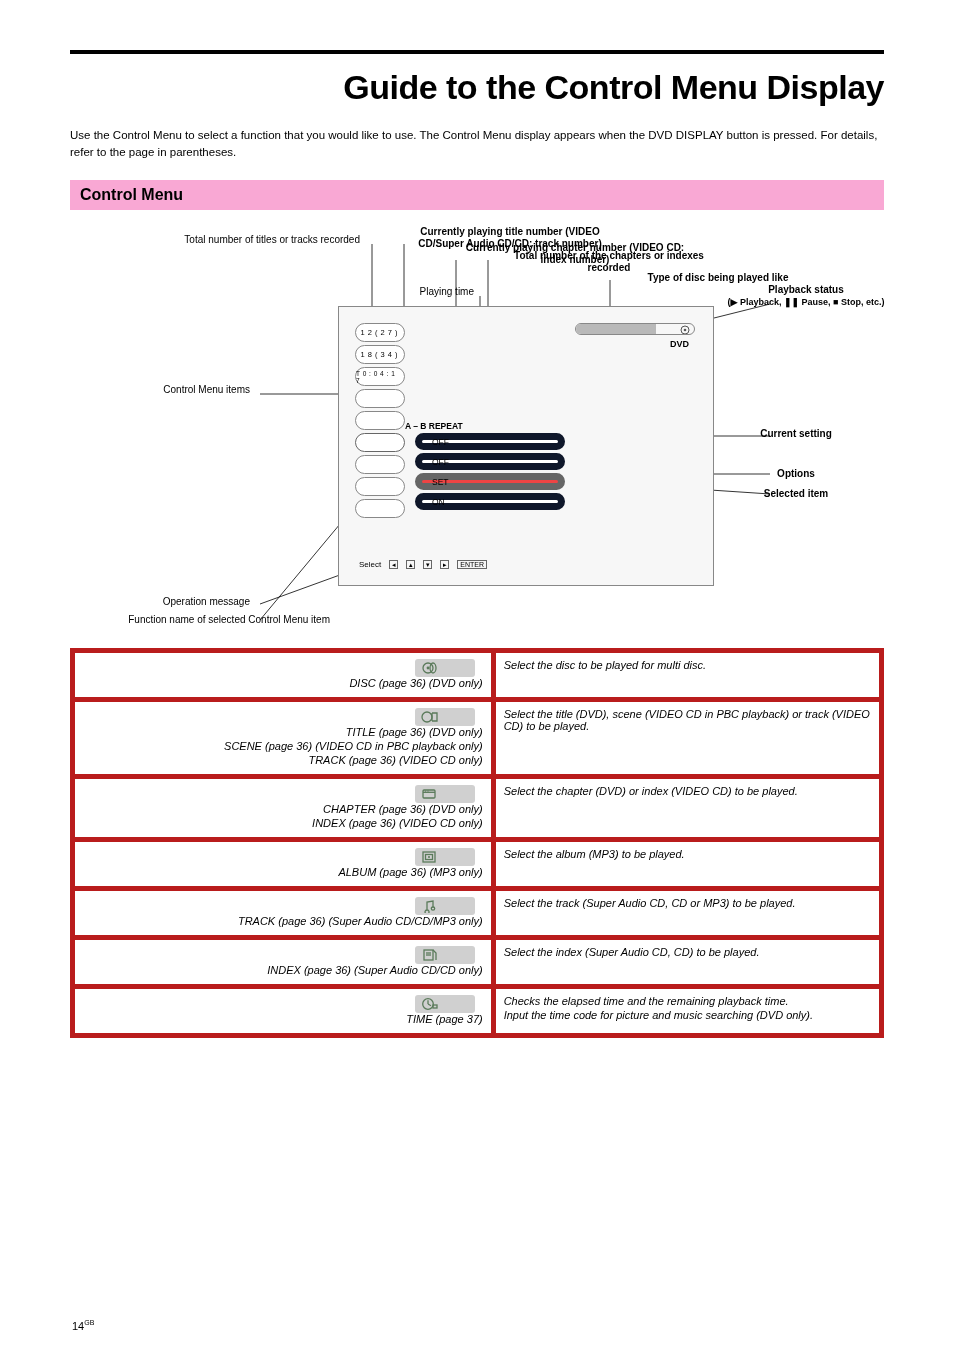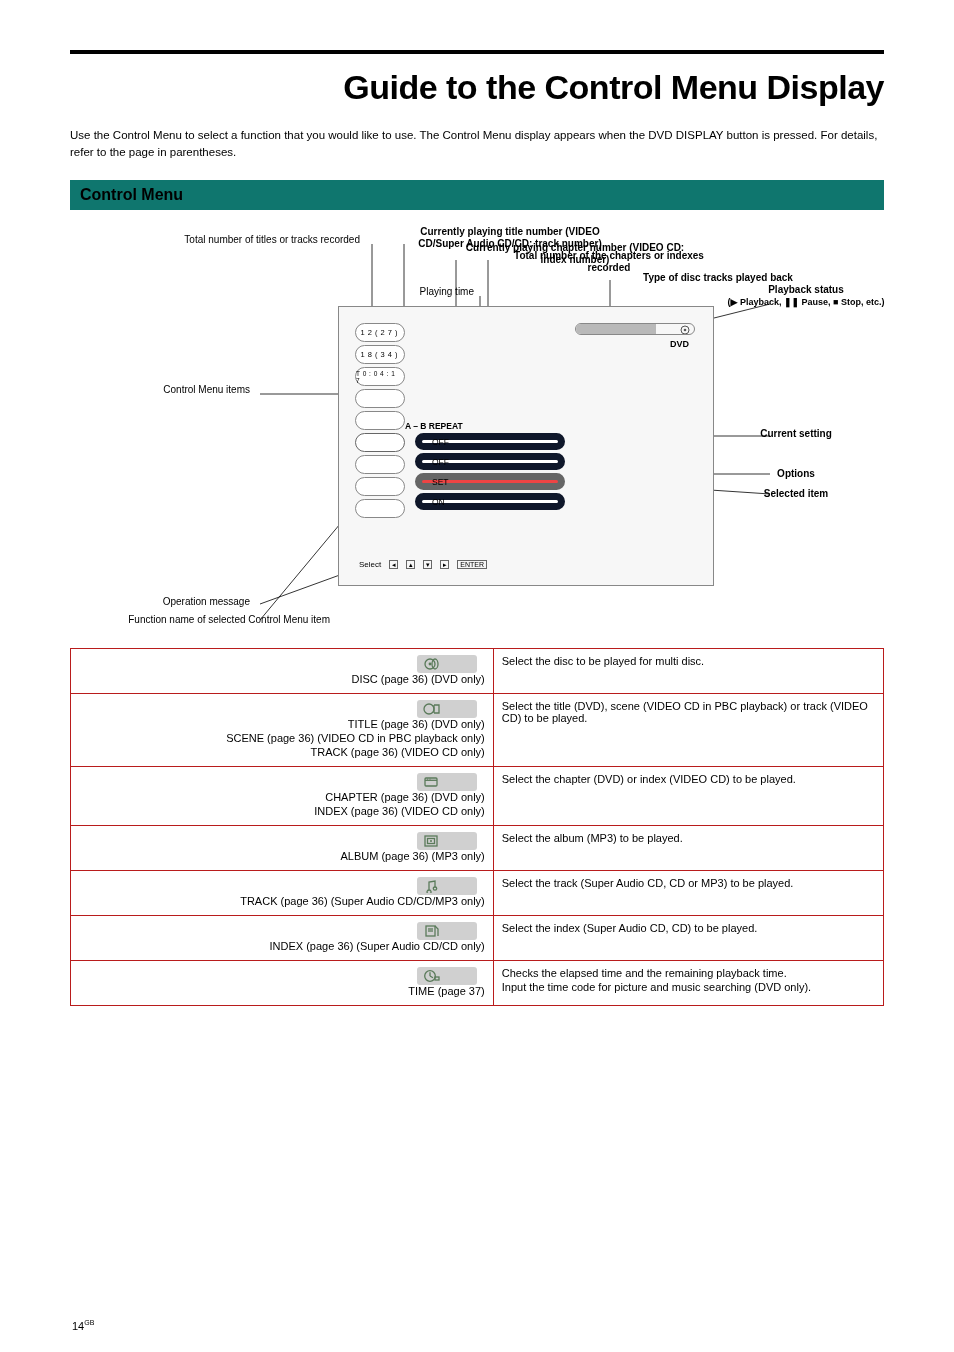--- a/index.html
+++ b/index.html
@@ -1,21 +1,21 @@
 <!DOCTYPE html>
 <html><head>
 <meta charset="utf-8">
 <style>
   * { box-sizing: border-box; margin: 0; padding: 0; }
   html, body { width: 954px; font-family: Arial, Helvetica, sans-serif; color: #000; background: #fff; }
   .page { width: 954px; height: 1352px; position: relative; padding: 50px 70px 40px 70px; }
   .top-rule { height: 4px; background: #000; margin-bottom: 14px; }
   h1 { font-family: "Arial Black", Arial, sans-serif; font-weight: 900; font-size: 34px; letter-spacing: -0.5px; margin-bottom: 20px; text-align: right; }
   .intro { font-size: 11.5px; line-height: 1.45; margin-bottom: 20px; }
-  .section-band { background: #0f766e; padding: 6px 10px; font-family: "Arial Black", Arial, sans-serif; font-weight: 900; font-size: 16px; margin-bottom: 14px; }
+  .section-band { background: #f9a8d4; padding: 6px 10px; font-family: "Arial Black", Arial, sans-serif; font-weight: 900; font-size: 16px; margin-bottom: 14px; }
 
   .diagram-wrap { position: relative; width: 100%; height: 400px; margin-bottom: 24px; }
   .diagram-svg-annot { position: absolute; inset: 0; width: 100%; height: 100%; }
   .label { position: absolute; font-size: 10px; line-height: 1.2; }
   .label.r { text-align: center; font-weight: bold; }
   .label.l { text-align: right; }
   .small { font-size: 9px; }
 
   
   .screen { position: absolute; left: 268px; top: 82px; width: 376px; height: 280px; border: 1px solid #888; background: #f7f7f7; }
@@ -32,21 +32,21 @@
   .status-pill .disc { position: absolute; right: 4px; top: 1px; width: 10px; height: 10px; }
 
   .opt-panel { position: absolute; left: 70px; top: 120px; width: 150px; }
   .opt-row { height: 17px; margin-bottom: 3px; border: 7px solid #0f172a; border-radius: 9px; font-size: 8.5px; padding-left: 10px; display: flex; align-items: center; background: #fff; }
   .opt-row.sel { background: #ef4444; border-color: #666; }
 
   .guide-row { position: absolute; left: 14px; bottom: 10px; font-size: 8px; display: flex; align-items: center; gap: 8px; }
   .guide-ico { display:inline-block; width:9px; height:9px; border:1px solid #666; font-size:7px; text-align:center; line-height:8px; }
 
   table.funcs { width: 100%; border-collapse: collapse; border: 1px solid #000; font-size: 11px; }
-  table.funcs td { border: 1px solid #b91c1c; padding: 6px 8px; vertical-align: top; }
+  table.funcs td { border: 5px solid #b91c1c; padding: 6px 8px; vertical-align: top; font-style: italic; }
   table.funcs td.iconcell { width: 52%; text-align: right; }
   table.funcs td.desccell { width: 48%; }
   .func-icon { display: inline-block; width: 60px; height: 18px; background: #d0d0d0; border-radius: 3px; vertical-align: middle; margin-right: 8px; position: relative; }
   .func-icon svg { position: absolute; left: 6px; top: 2px; width: 18px; height: 14px; }
   .func-line { margin-bottom: 2px; }
   .pagenum { position: absolute; bottom: 20px; left: 72px; font-size: 11px; }
   .pagenum sup { font-size: 7px; vertical-align: super; }
 
   .play-sym { font-family: Arial; }
 </style>
@@ -87,21 +87,21 @@
         <line x1="190" y1="380" x2="300" y2="340"></line>
 
         <line x1="190" y1="170" x2="280" y2="170"></line>
       </g>
     </svg>
 
     <div class="label l" style="left:0; top:10px; width:290px;">Total number of titles or tracks recorded</div>
     <div class="label r" style="left:340px; top:2px; width:200px;">Currently playing title number (VIDEO CD/Super Audio CD/CD: track number)</div>
     <div class="label r" style="left:390px; top:18px; width:230px;">Currently playing chapter number (VIDEO CD: index number)</div>
     <div class="label r" style="left:424px; top:26px; width:230px;">Total number of the chapters or indexes recorded</div>
-    <div class="label r" style="left:548px; top:48px; width:200px;">Type of disc tracks played back</div>
+    <div class="label r" style="left:548px; top:48px; width:200px;">Type of disc being played like</div>
     <div class="label l" style="left:300px; top:62px; width:104px; text-align:right;">Playing time</div>
 
     <div class="label r" style="left:656px; top:60px; width:160px;">
       <span>Playback status</span><br>
       <span class="small">(<span class="play-sym">▶</span> Playback, <span class="play-sym">❚❚</span> Pause, <span class="play-sym">■</span> Stop, etc.)</span>
     </div>
 
     <div class="label r" style="left:656px; top:204px; width:140px;">Current setting</div>
     <div class="label r" style="left:656px; top:244px; width:140px;">Options</div>
     <div class="label r" style="left:656px; top:264px; width:140px;">Selected item</div>

